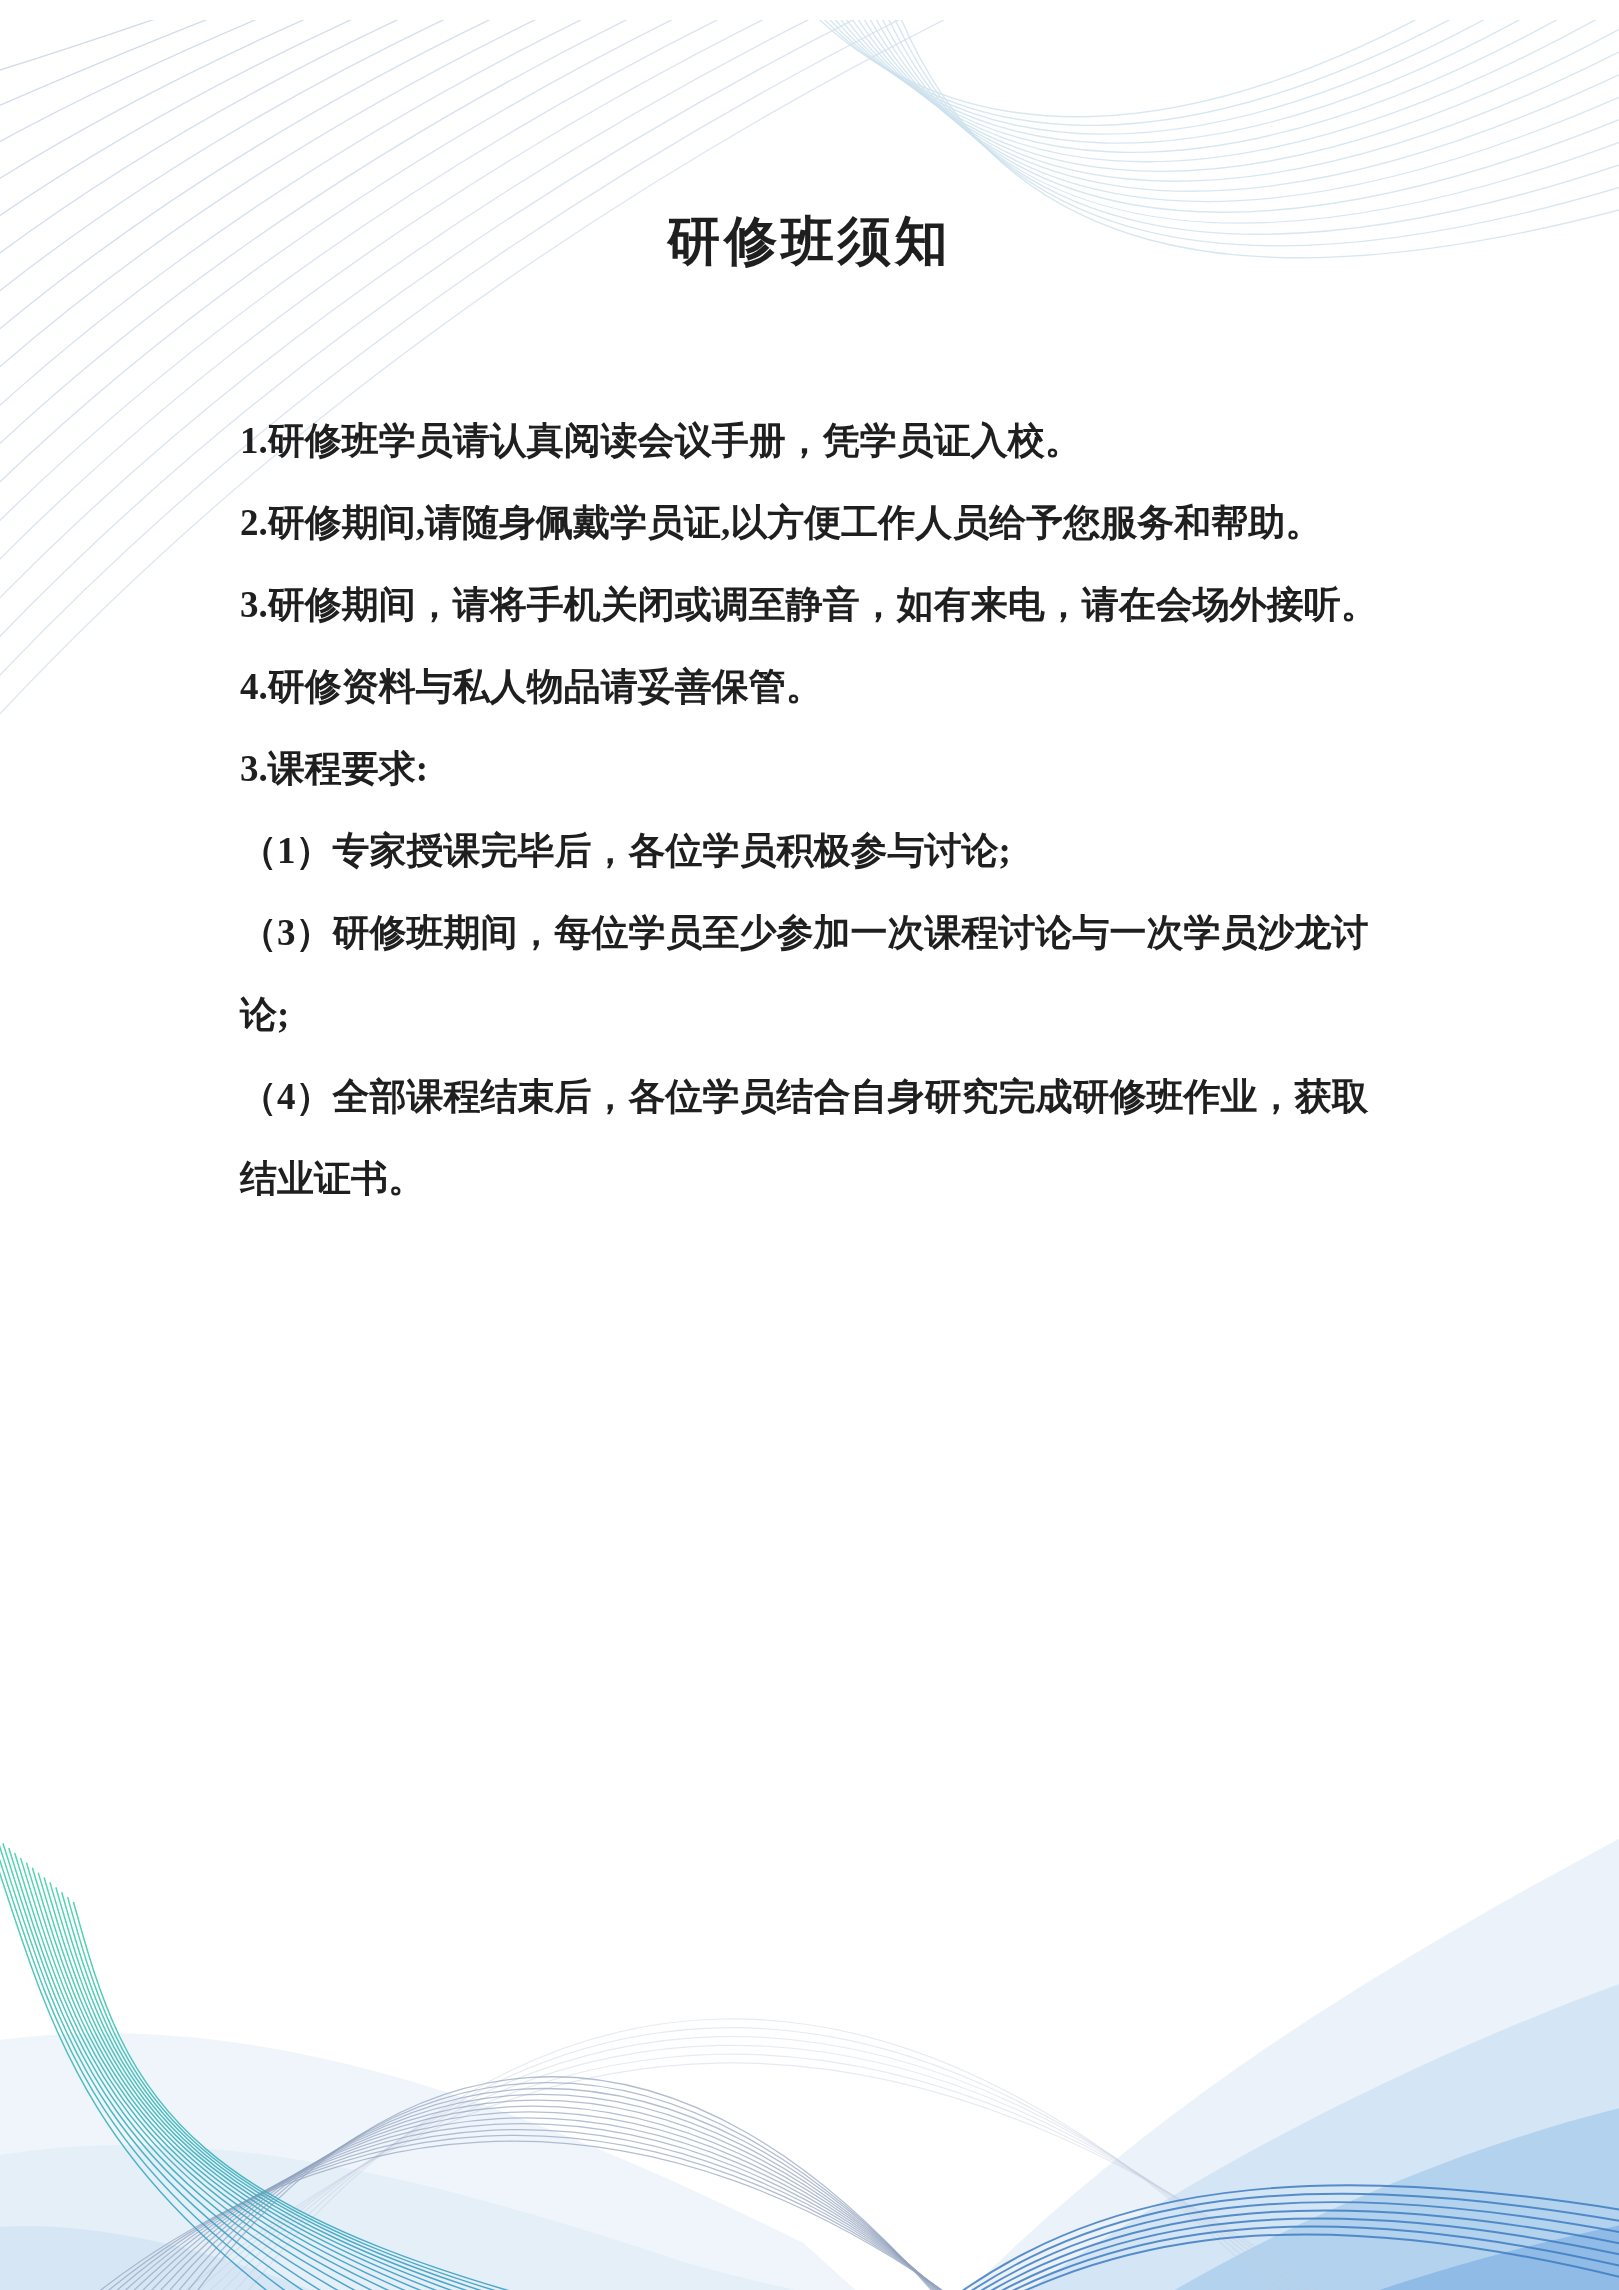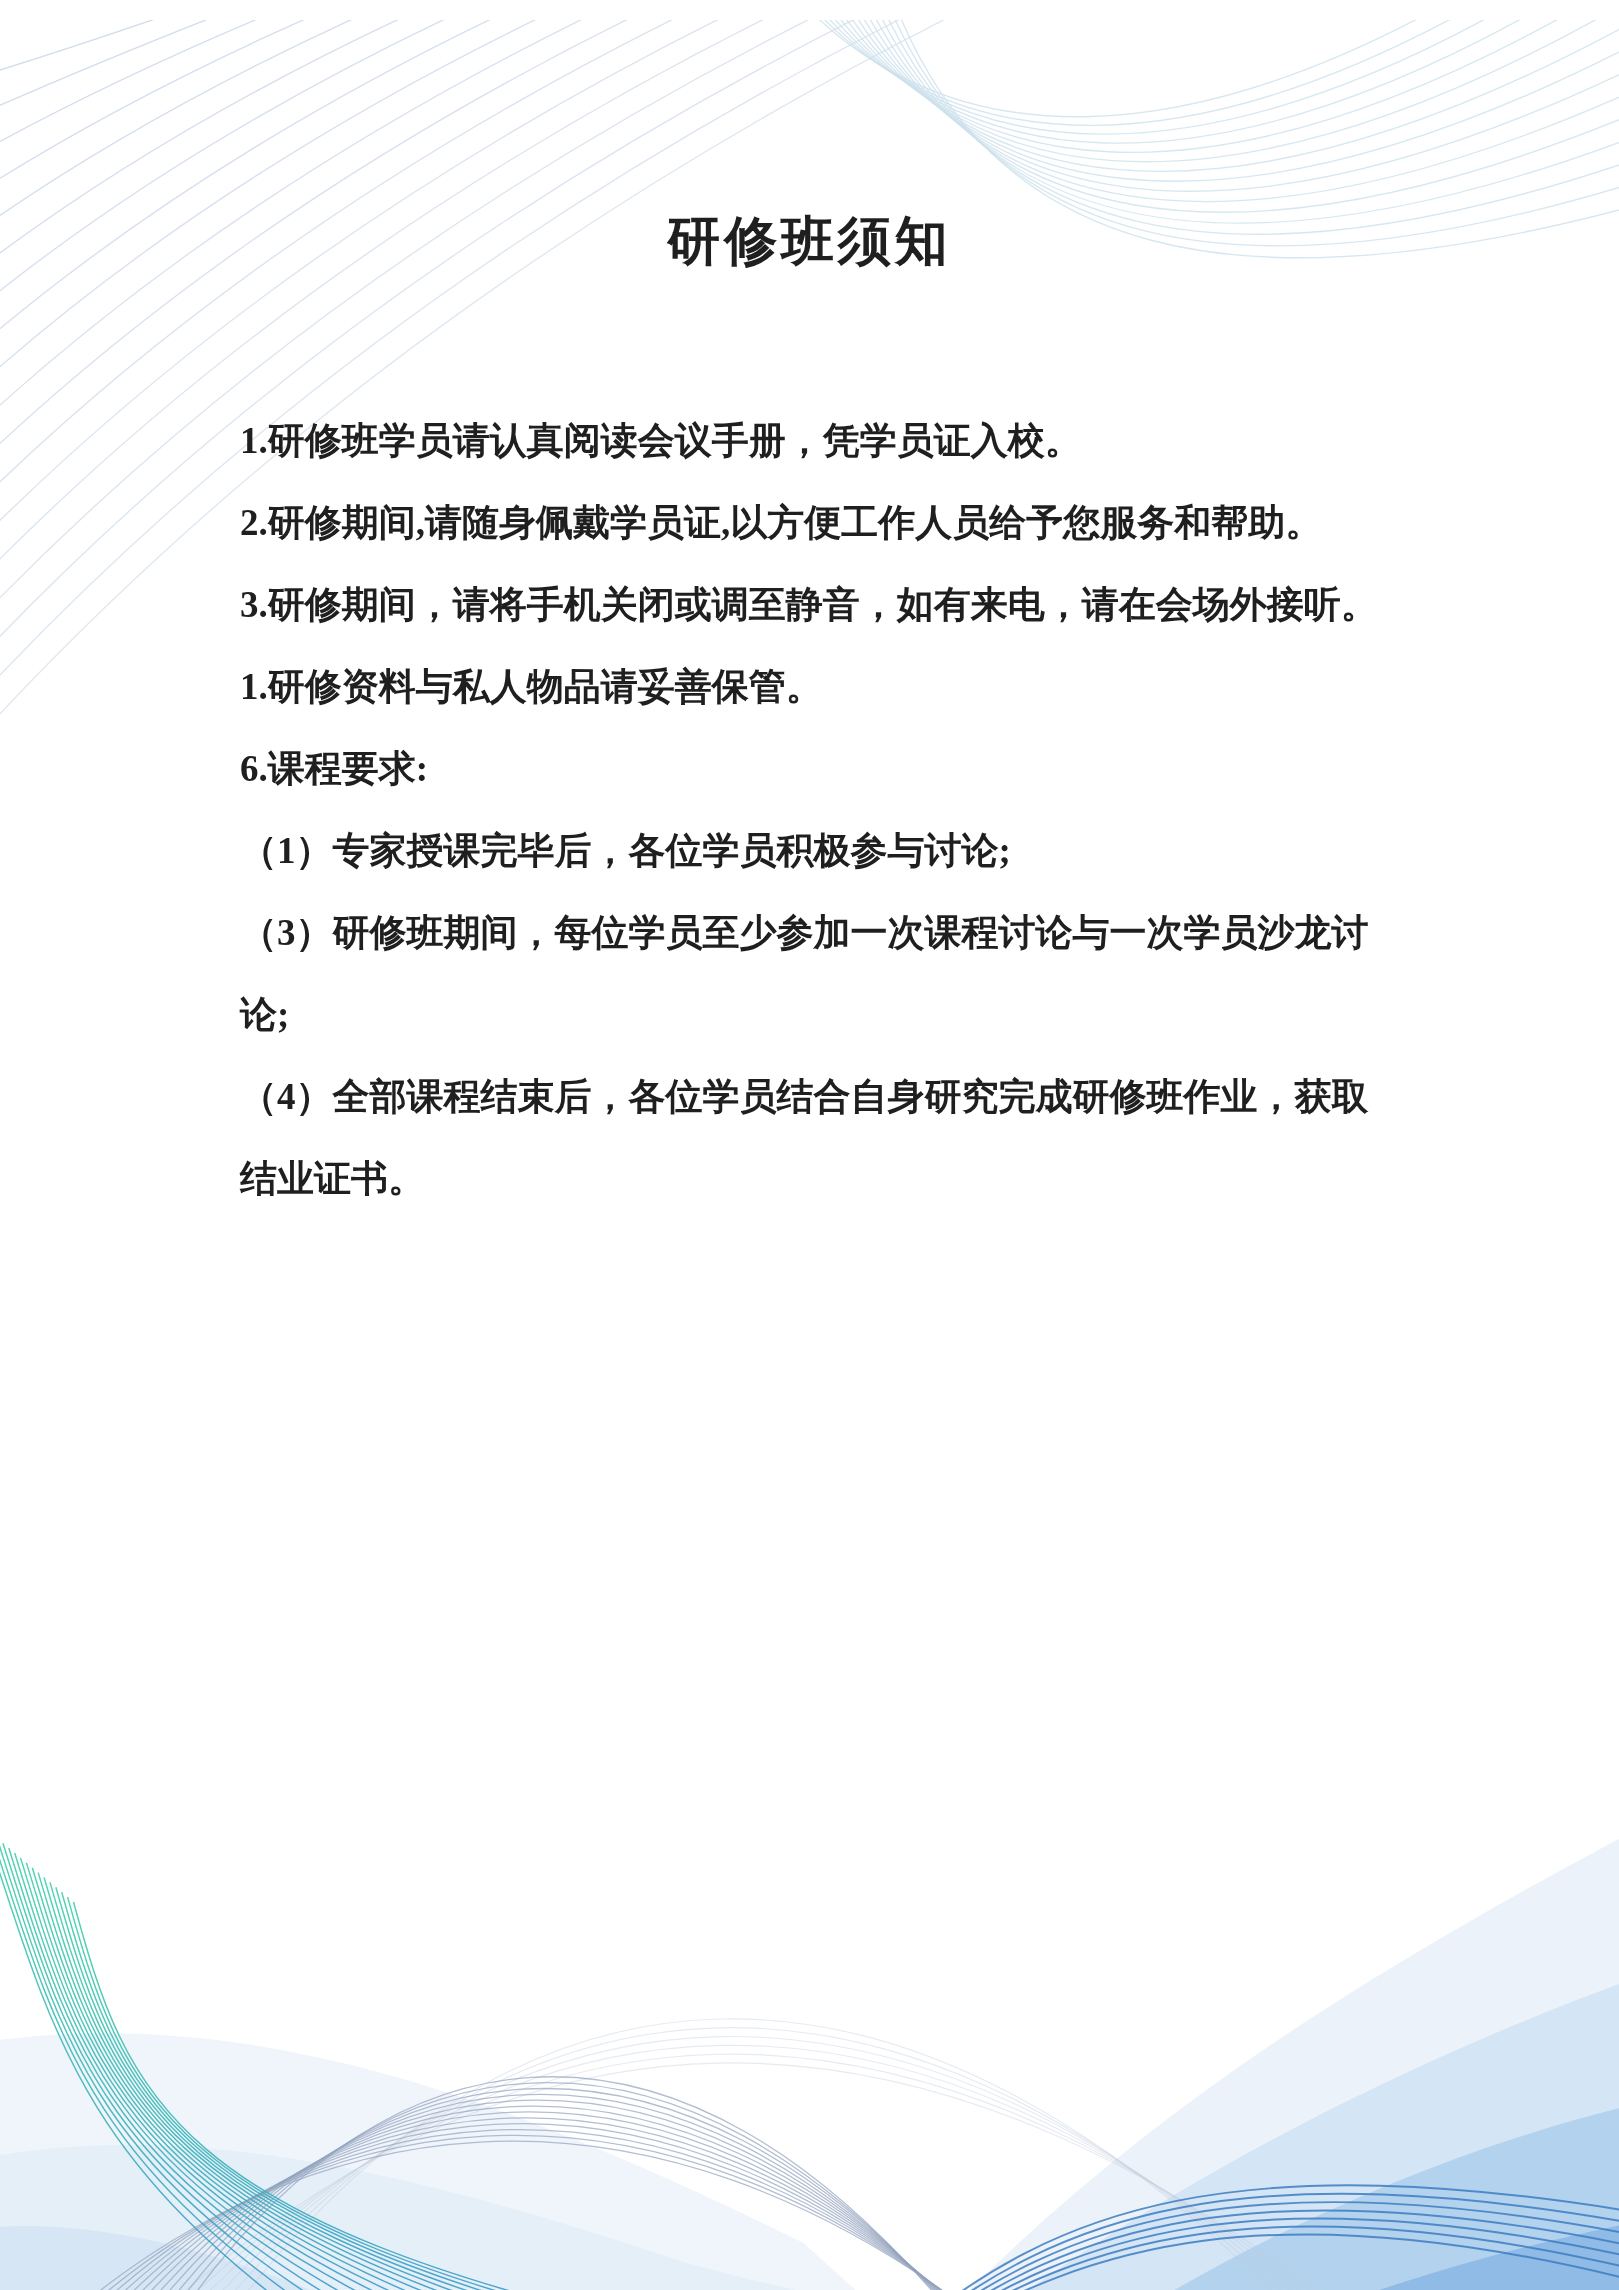--- a/index.html
+++ b/index.html
@@ -157,21 +157,21 @@
         <path d="M 910 -25 C 1010 241, 1256 303, 1680 186" class="stroke-tr" stroke-width="1.4" opacity="0.8"></path>
       </g>
   </svg>
 
   <h1 class="doc-title">研修班须知</h1>
 
   <div class="notice-body">
     <p class="notice-item">1.研修班学员请认真阅读会议手册，凭学员证入校。</p>
     <p class="notice-item">2.研修期间,请随身佩戴学员证,以方便工作人员给予您服务和帮助。</p>
     <p class="notice-item">3.研修期间，请将手机关闭或调至静音，如有来电，请在会场外接听。</p>
-    <p class="notice-item">1.研修资料与私人物品请妥善保管。</p>
-    <p class="notice-item">6.课程要求:</p>
+    <p class="notice-item">4.研修资料与私人物品请妥善保管。</p>
+    <p class="notice-item">3.课程要求:</p>
     <p class="notice-item">（1）专家授课完毕后，各位学员积极参与讨论;</p>
     <p class="notice-item">（3）研修班期间，每位学员至少参加一次课程讨论与一次学员沙龙讨论;</p>
     <p class="notice-item">（4）全部课程结束后，各位学员结合自身研究完成研修班作业，获取结业证书。</p>
   </div>
 
 </div>
 
 
 </body></html>

